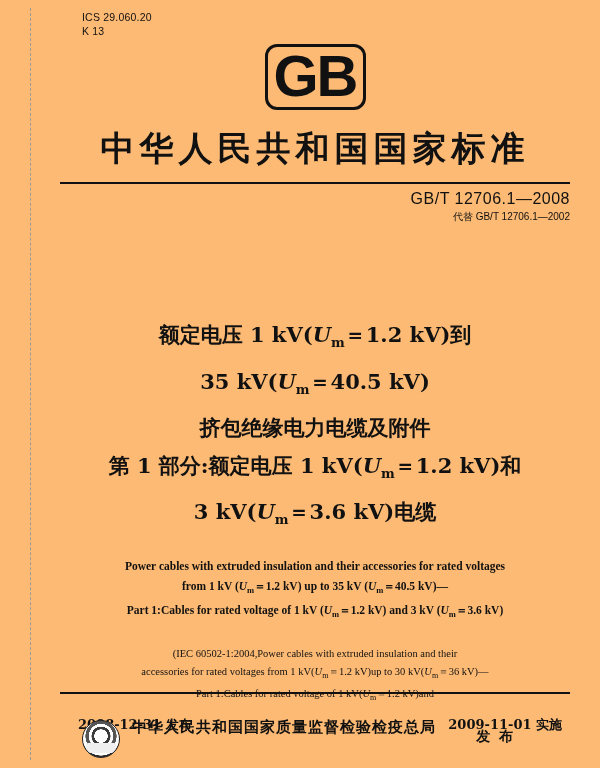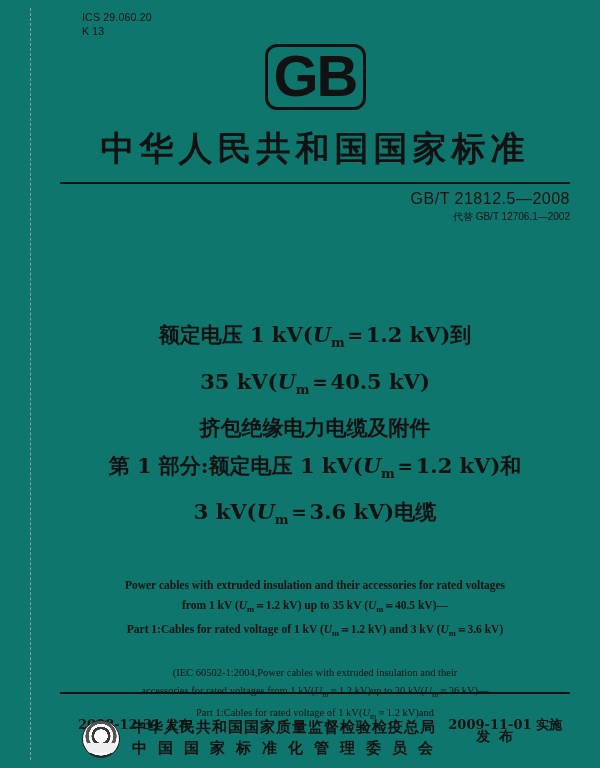--- a/index.html
+++ b/index.html
@@ -13,21 +13,21 @@
     font-family: "Liberation Serif", serif;
     color: #111;
     position: relative;
     overflow: hidden;
   }
   .page {
     position: relative;
     width: 600px;
     height: 768px;
     box-sizing: border-box;
-    background: #0f766e;
+    background: #fdba74;
   }
 
   
   .fold-line {
     position: absolute;
     left: 30px;
     top: 8px;
     bottom: 8px;
     width: 0;
     border-left: 1px dashed #9a9a9a;
@@ -118,21 +118,21 @@
   }
   .title-cn .ln { white-space: nowrap; }
   .sub-m {
     font-size: 13px;
     vertical-align: sub;
     font-weight: bold;
   }
 
   
   .title-en {
-    margin-top: 36px;
+    margin-top: 17px;
     text-align: center;
     font-family: "Liberation Serif", serif;
     font-weight: bold;
     font-size: 11.5px;
     line-height: 20px;
     color: #111;
   }
   .title-en .sub-m { font-size: 8.5px; }
 
   
@@ -234,21 +234,21 @@
 
     <div class="gb-logo-wrap">
       <span class="gb-logo">GB</span>
     </div>
 
     <div class="nat-title">中华人民共和国国家标准</div>
 
     <div class="rule-top"></div>
 
     <div class="std-no">
-      <div class="main">GB/T 21812.5—2008</div>
+      <div class="main">GB/T 12706.1—2008</div>
       <div class="sub">代替 GB/T 12706.1—2002</div>
     </div>
 
     <div class="title-cn">
       <div class="ln">额定电压 1 kV(<i>U</i><span class="sub-m">m</span>＝1.2 kV)到</div>
       <div class="ln">35 kV(<i>U</i><span class="sub-m">m</span>＝40.5 kV)</div>
       <div class="ln">挤包绝缘电力电缆及附件</div>
       <div class="ln">第 1 部分:额定电压 1 kV(<i>U</i><span class="sub-m">m</span>＝1.2 kV)和</div>
       <div class="ln">3 kV(<i>U</i><span class="sub-m">m</span>＝3.6 kV)电缆</div>
     </div>
@@ -269,19 +269,18 @@
 
     <div class="dates">
       <span class="left">2008-12-31 发布</span>
       <span class="right">2009-11-01 实施</span>
     </div>
 
     <div class="footer">
       <div class="emblem"></div>
       <div class="issuer">
         <div>中华人民共和国国家质量监督检验检疫总局</div>
-        <div>中 国 国 家 标 准 化 管 理 委 员 会</div>
       </div>
       <div class="issue-word">发 布</div>
     </div>
 
   </div>
 </div>
 
 </body></html>

